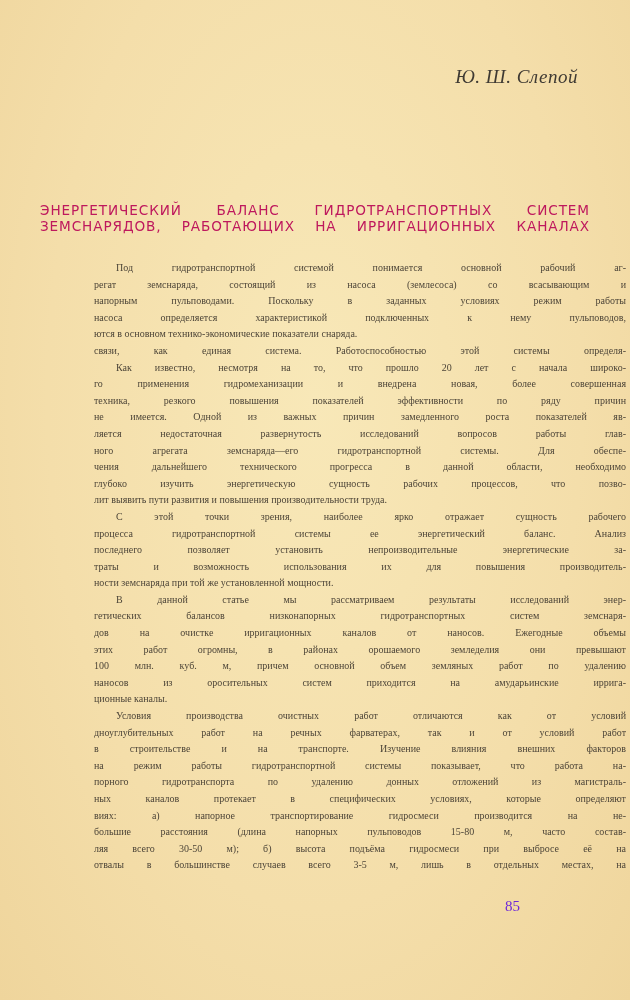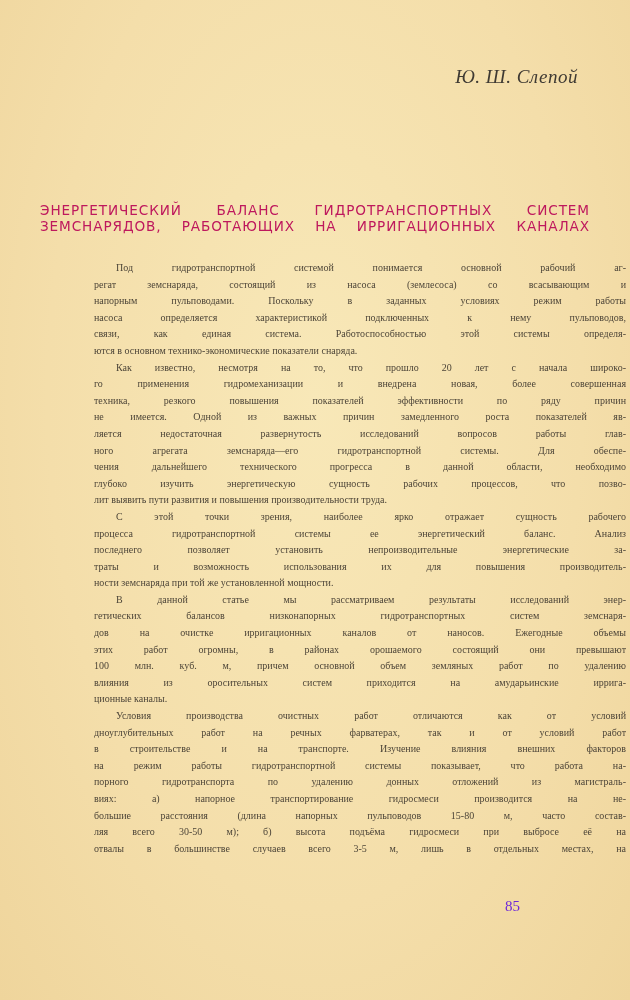--- a/index.html
+++ b/index.html
@@ -79,22 +79,22 @@
     <span class="line">ЗЕМСНАРЯДОВ, РАБОТАЮЩИХ НА ИРРИГАЦИОННЫХ КАНАЛАХ</span>
   </div>
 
   <div class="body-text">
 
     <div>
       <span class="line indent">Под гидротранспортной системой понимается основной рабочий аг-</span>
       <span class="line">регат земснаряда, состоящий из насоса (землесоса) со всасывающим и</span>
       <span class="line">напорным пульповодами. Поскольку в заданных условиях режим работы</span>
       <span class="line">насоса определяется характеристикой подключенных к нему пульповодов,</span>
+      <span class="line last">ются в основном технико-экономические показатели снаряда.</span>
       <span class="line">связи, как единая система. Работоспособностью этой системы определя-</span>
-      <span class="line last">ются в основном технико-экономические показатели снаряда.</span>
     </div>
 
     <div>
       <span class="line indent">Как известно, несмотря на то, что прошло 20 лет с начала широко-</span>
       <span class="line">го применения гидромеханизации и внедрена новая, более совершенная</span>
       <span class="line">техника, резкого повышения показателей эффективности по ряду причин</span>
       <span class="line">не имеется. Одной из важных причин замедленного роста показателей яв-</span>
       <span class="line">ляется недостаточная развернутость исследований вопросов работы глав-</span>
       <span class="line">ного агрегата земснаряда—его гидротранспортной системы. Для обеспе-</span>
       <span class="line">чения дальнейшего технического прогресса в данной области, необходимо</span>
@@ -107,32 +107,33 @@
       <span class="line">процесса гидротранспортной системы ее энергетический баланс. Анализ</span>
       <span class="line">последнего позволяет установить непроизводительные энергетические за-</span>
       <span class="line">траты и возможность использования их для повышения производитель-</span>
       <span class="line last">ности земснаряда при той же установленной мощности.</span>
     </div>
 
     <div>
       <span class="line indent">В данной статье мы рассматриваем результаты исследований энер-</span>
       <span class="line">гетических балансов низконапорных гидротранспортных систем земснаря-</span>
       <span class="line">дов на очистке ирригационных каналов от наносов. Ежегодные объемы</span>
-      <span class="line">этих работ огромны, в районах орошаемого состоящий они превышают</span>
+      <span class="line">этих работ огромны, в районах орошаемого земледелия они превышают</span>
       <span class="line">100 млн. куб. м, причем основной объем земляных работ по удалению</span>
-      <span class="line">влияния из оросительных систем приходится на амударьинские иррига-</span>
+      <span class="line">наносов из оросительных систем приходится на амударьинские иррига-</span>
       <span class="line last">ционные каналы.</span>
     </div>
 
     <div>
       <span class="line indent">Условия производства очистных работ отличаются как от условий</span>
       <span class="line">дноуглубительных работ на речных фарватерах, так и от условий работ</span>
       <span class="line">в строительстве и на транспорте. Изучение влияния внешних факторов</span>
       <span class="line">на режим работы гидротранспортной системы показывает, что работа на-</span>
       <span class="line">порного гидротранспорта по удалению донных отложений из магистраль-</span>
+      <span class="line">ных каналов протекает в специфических условиях, которые определяют</span>
       <span class="line">виях: а) напорное транспортирование гидросмеси производится на не-</span>
       <span class="line">большие расстояния (длина напорных пульповодов 15-80 м, часто состав-</span>
       <span class="line">ляя всего 30-50 м); б) высота подъёма гидросмеси при выбросе её на</span>
       <span class="line">отвалы в большинстве случаев всего 3-5 м, лишь в отдельных местах, на</span>
     </div>
   </div>
 
   <div class="page-number">85</div>
 
 </div>

